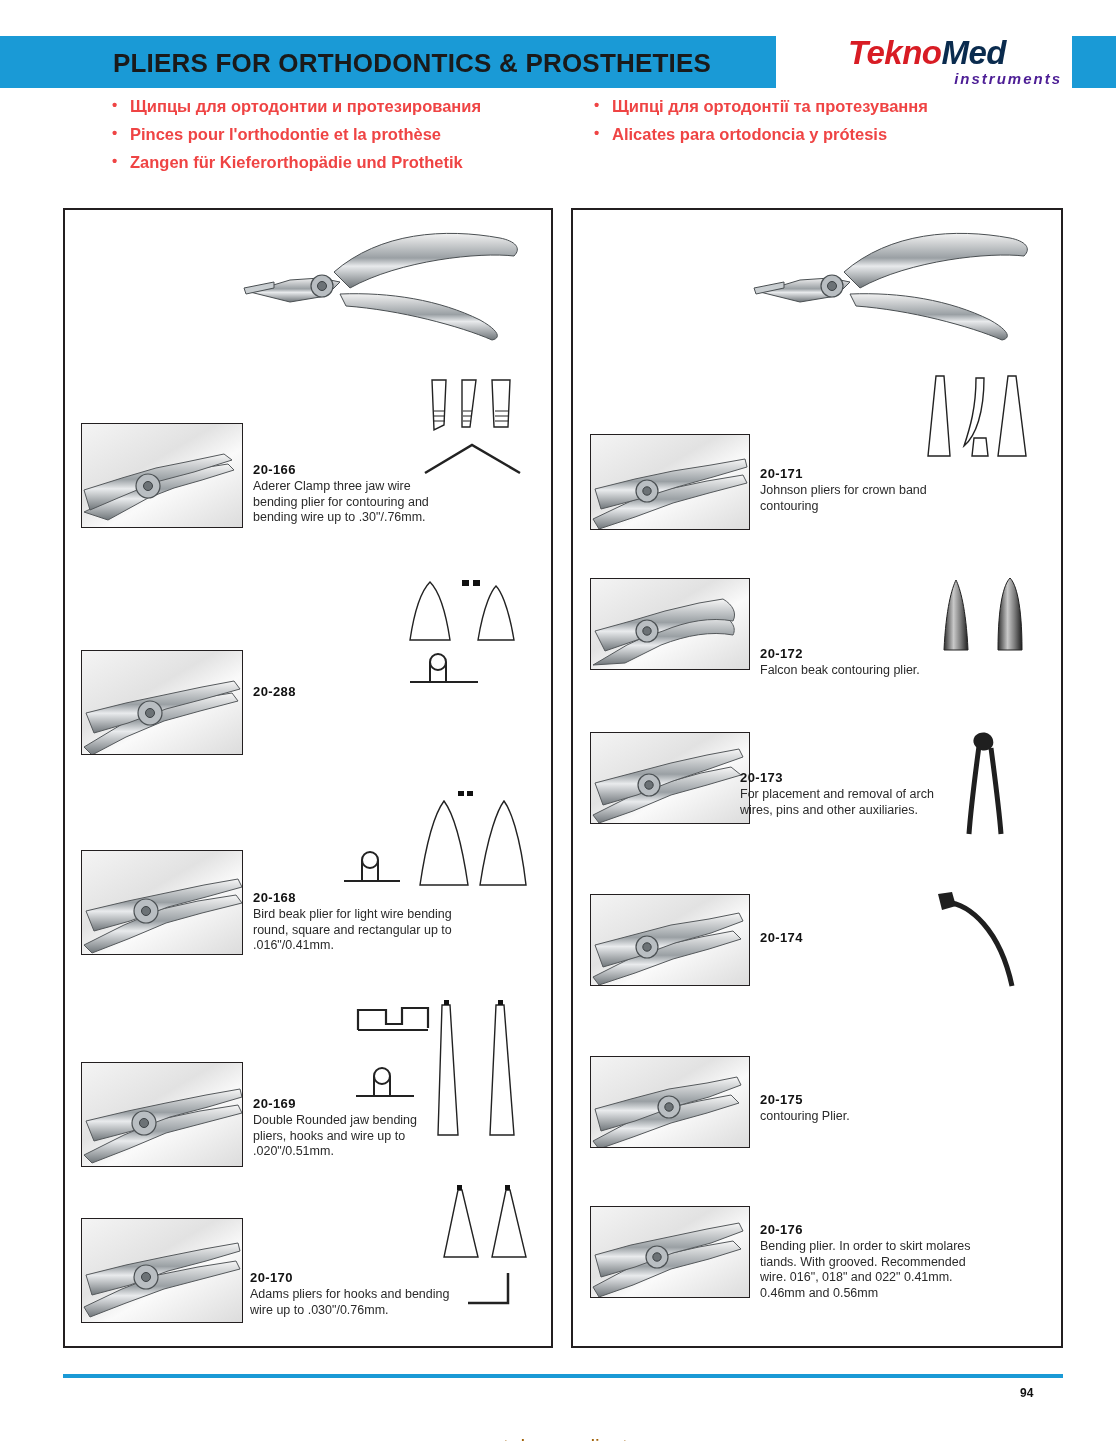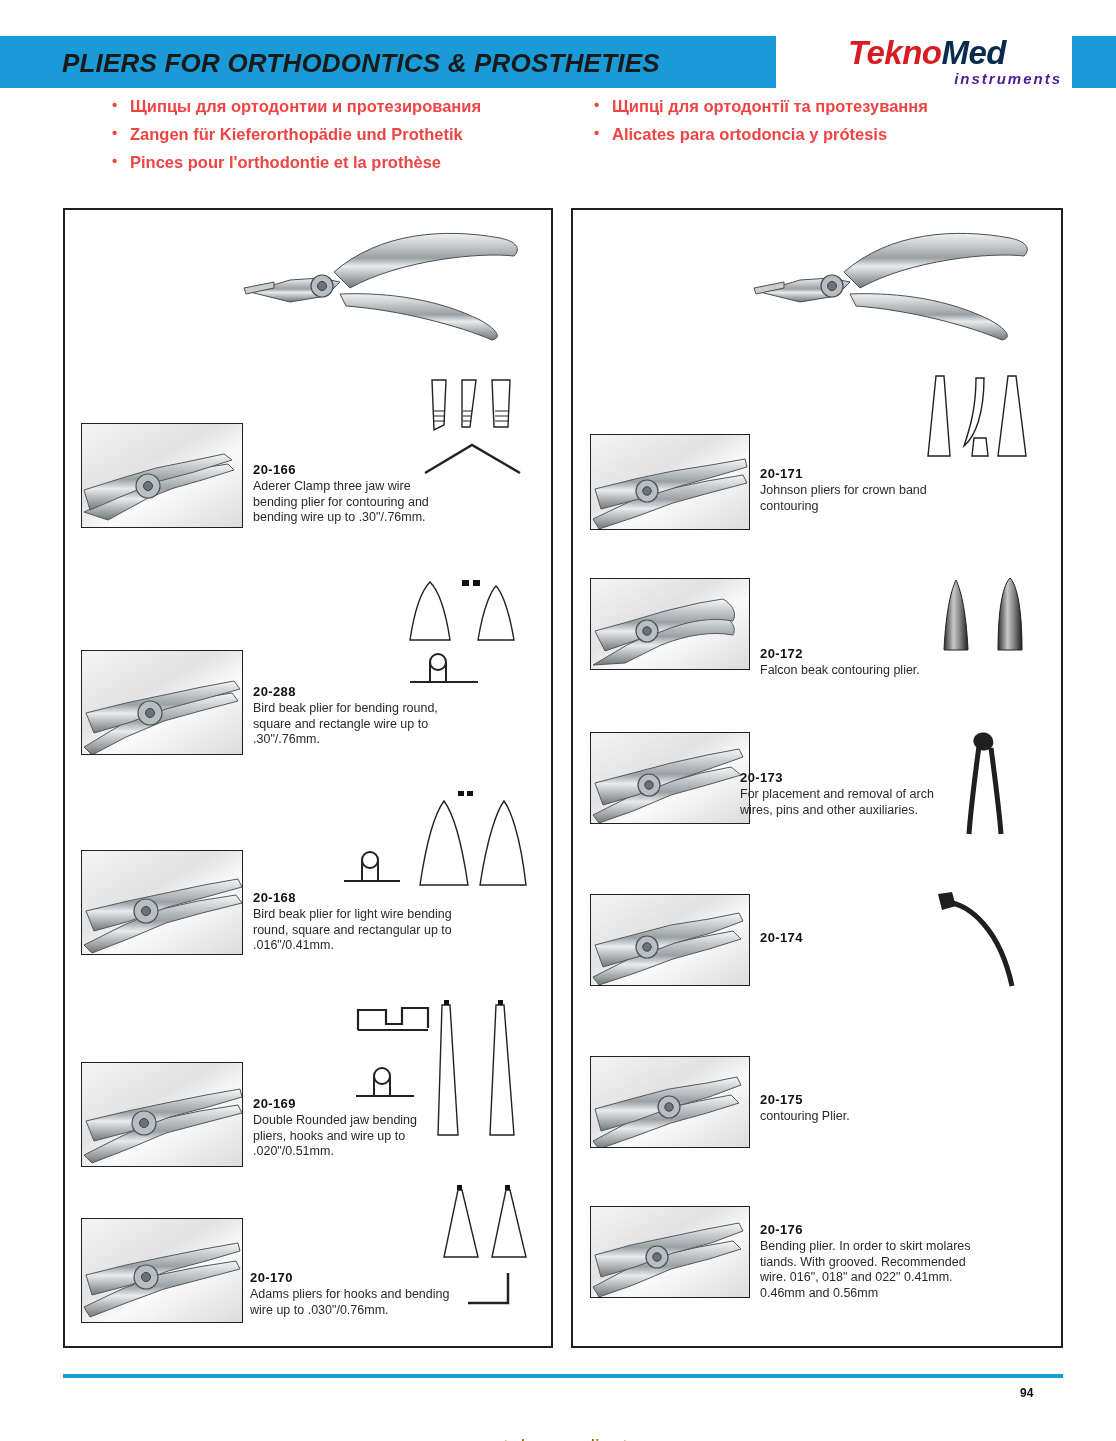--- a/index.html
+++ b/index.html
@@ -23,23 +23,23 @@
     left: 0;
     width: 1116px;
     height: 52px;
     background: #1a9ad6;
   }
   .header-title {
     position: absolute;
     top: 48px;
     left: 62px;
     width: 700px;
+    text-align: center;
     font-size: 26px;
     font-weight: bold;
-    font-style: italic;
     color: #1a1a1a;
     letter-spacing: 0.2px;
   }
   .logo-box {
     position: absolute;
     top: 30px;
     left: 776px;
     width: 296px;
     height: 62px;
     background: #ffffff;
@@ -181,22 +181,22 @@
 
 <div class="header-bar"></div>
 <div class="header-title">PLIERS FOR ORTHODONTICS &amp; PROSTHETIES</div>
 
 <div class="logo-box"></div>
 <div class="logo-text"><span>Tekno</span><span class="dark">Med</span></div>
 <div class="logo-sub">instruments</div>
 
 <div class="lang-col lang-left">
   <div class="lang-item">Щипцы для ортодонтии и протезирования</div>
+  <div class="lang-item">Pinces pour l'orthodontie et la prothèse</div>
   <div class="lang-item">Zangen für Kieferorthopädie und Prothetik</div>
-  <div class="lang-item">Pinces pour l'orthodontie et la prothèse</div>
 </div>
 <div class="lang-col lang-right">
   <div class="lang-item">Щипці для ортодонтії та протезування</div>
   <div class="lang-item">Alicates para ortodoncia y prótesis</div>
 </div>
 
 <div class="panel panel-left"></div>
 
 <div class="diagram" style="top:222px;left:230px;width:300px;height:120px;">
   <svg width="300" height="120" viewBox="0 0 300 120">
@@ -304,21 +304,20 @@
   <div class="photo" style="top:650px;left:81px;width:162px;height:105px;">
     <svg width="162" height="105" viewBox="0 0 162 105">
       <path d="M2 96 L42 72 L78 56 L112 48 L150 42 L156 50 L118 60 L82 70 L44 86 L10 104 Z" fill="url(#pl1)" stroke="#55595c" stroke-width="1"></path>
       <path d="M4 62 L44 52 L82 44 L120 36 L152 30 L158 38 L122 48 L84 58 L46 72 L12 82 Z" fill="url(#pl1)" stroke="#55595c" stroke-width="1"></path>
       <circle cx="68" cy="62" r="12" fill="#b9bec2" stroke="#4b5053" stroke-width="1.2"></circle>
       <circle cx="68" cy="62" r="4.5" fill="#6c7276" stroke="#3c4144" stroke-width="1"></circle>
     </svg>
   </div>
   <div class="text-block" style="top:684px;left:253px;width:200px;">
     <div class="code">20-288</div>
-    <div class="desc">Bird beak plier for bending round, square and rectangle wire up to .30"/.76mm.</div>
   </div>
 </div>
 
 <div class="item">
   <div class="photo" style="top:850px;left:81px;width:162px;height:105px;">
     <svg width="162" height="105" viewBox="0 0 162 105">
       <path d="M2 94 L42 74 L80 58 L116 50 L154 44 L160 52 L120 62 L84 72 L46 88 L10 102 Z" fill="url(#pl1)" stroke="#55595c" stroke-width="1"></path>
       <path d="M4 60 L46 50 L84 42 L122 34 L156 28 L160 36 L124 46 L86 56 L48 70 L12 80 Z" fill="url(#pl1)" stroke="#55595c" stroke-width="1"></path>
       <circle cx="64" cy="60" r="12" fill="#b9bec2" stroke="#4b5053" stroke-width="1.2"></circle>
       <circle cx="64" cy="60" r="4.5" fill="#6c7276" stroke="#3c4144" stroke-width="1"></circle>

